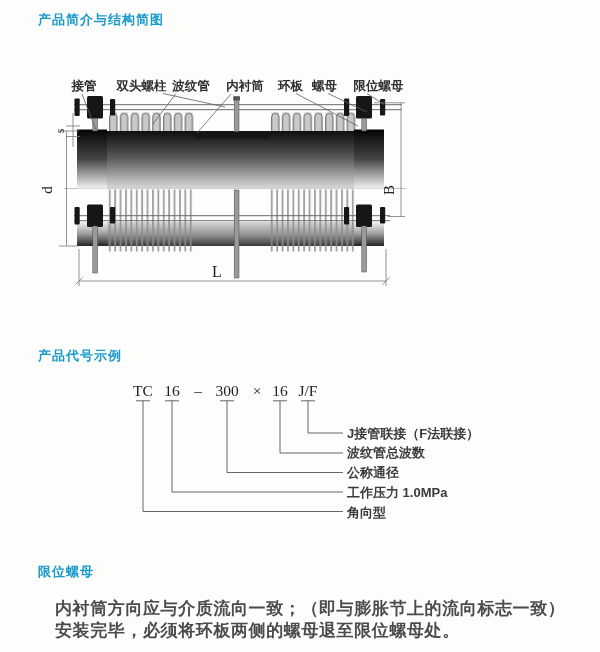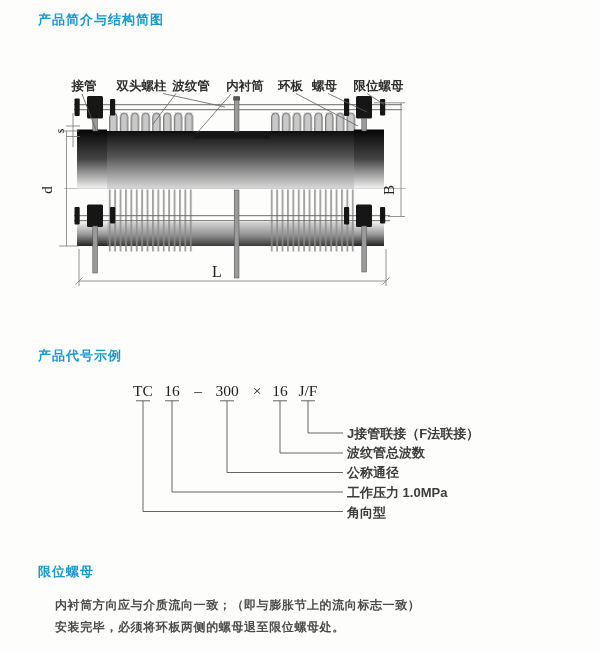--- a/index.html
+++ b/index.html
@@ -11,21 +11,21 @@
   .sec-heading{
     position:absolute;left:38px;margin:0;
     font-size:13px;font-weight:bold;letter-spacing:1px;
     color:#1899cb;white-space:nowrap;
   }
   #heading-intro{top:11px;}
   #heading-code{top:347px;}
   #heading-install{top:563px;}
   .install-line{
     position:absolute;left:55px;margin:0;
-    font-size:12px;font-weight:bold;color:#4b4b4b;
+    font-size:17px;font-weight:bold;color:#4b4b4b;
     letter-spacing:0.6px;white-space:nowrap;
   }
   #install-line1{top:597px;}
   #install-line2{top:619px;font-family:Liberation Serif, serif;}
   svg{position:absolute;}
   #structure-diagram{left:28px;top:58px;}
   #code-figure{left:125px;top:375px;}
   .dlabel{font:bold 12.5px "Liberation Sans","DejaVu Sans",sans-serif;fill:#2f2f2f;}
   .dim{font-family:"Liberation Serif","DejaVu Serif",serif;fill:#222;}
   .codeseg{font:15.5px "Liberation Serif","DejaVu Serif",serif;fill:#222;}

